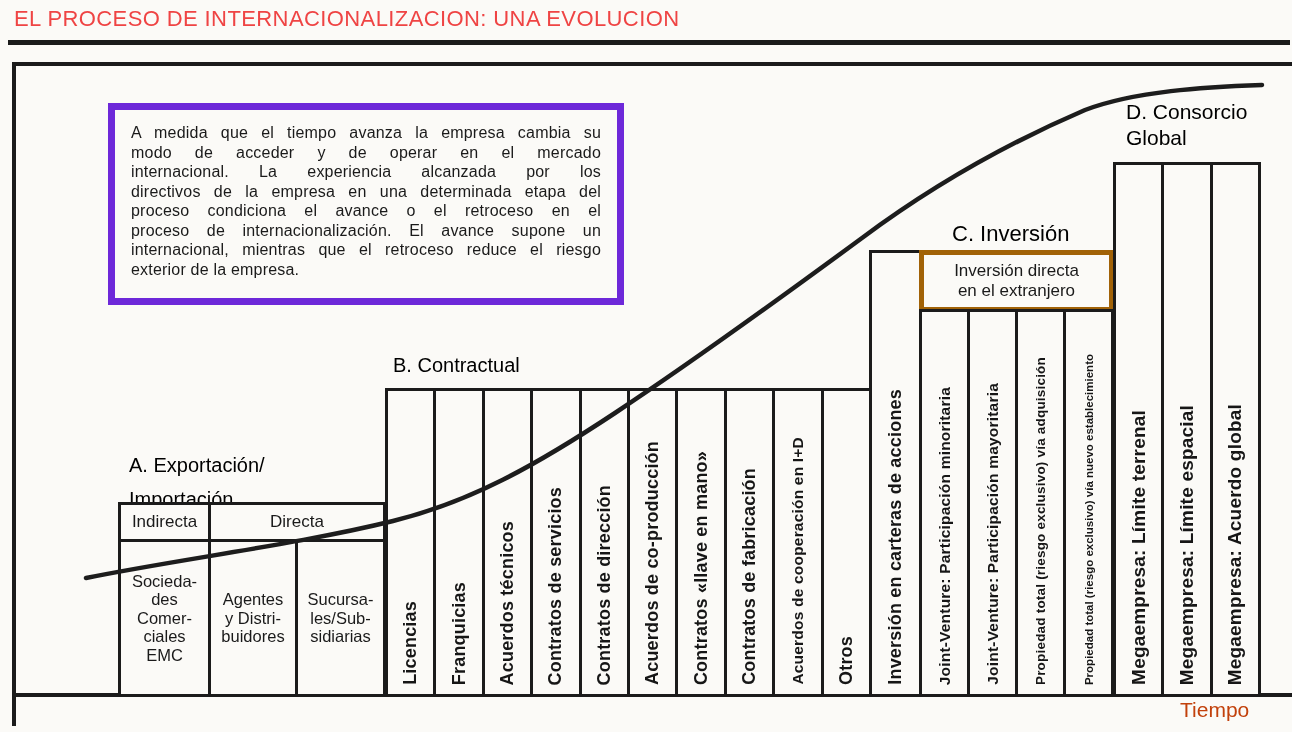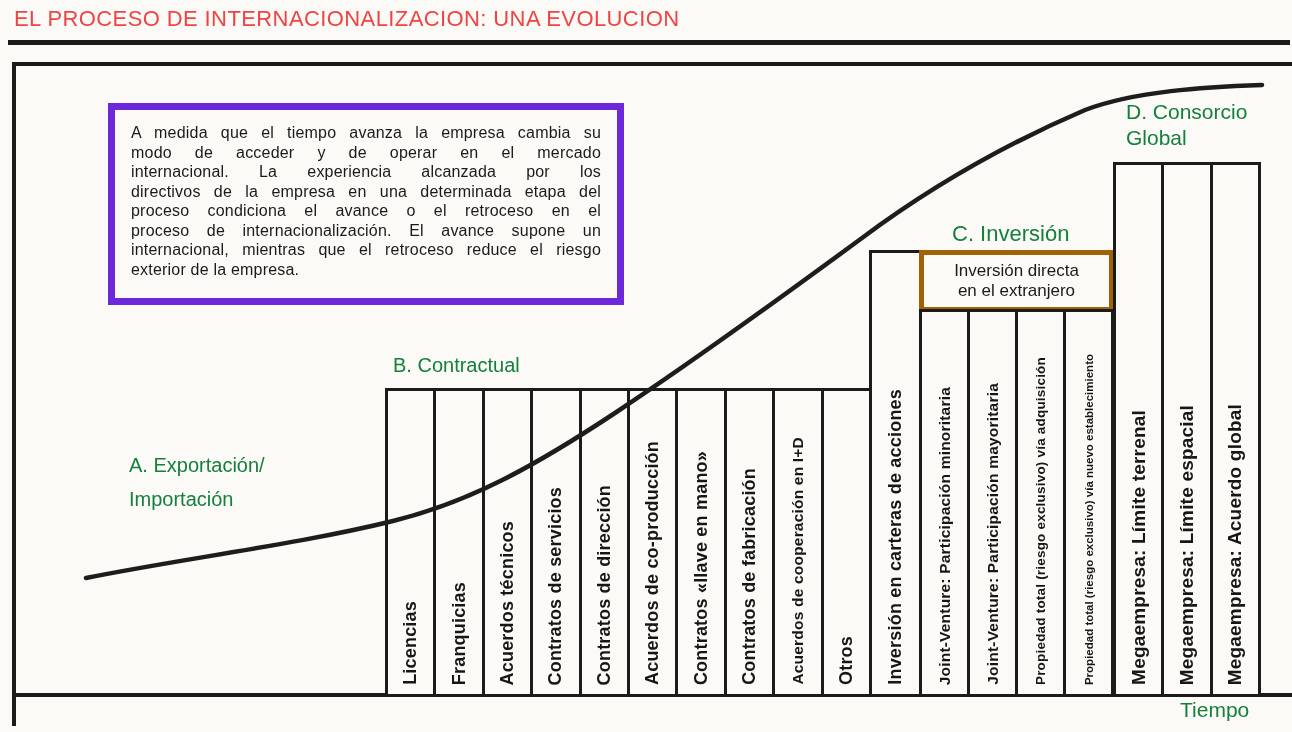--- a/index.html
+++ b/index.html
@@ -21,21 +21,21 @@
   .infobox {
     position:absolute; left:108px; top:103px; width:516px; height:202px;
     border:7px solid #6d28d9; padding:13px 16px 0 16px; background:#fbfaf7;
   }
   .jline {
     display:block; font-size:16px; line-height:19.5px;
     letter-spacing:0.2px; text-align:justify; text-align-last:justify;
   }
   .jline:last-child { text-align-last:left; }
 
-  .stage-label { position:absolute; white-space:pre-line; color:#15803d; }
+  .stage-label { position:absolute; white-space:pre-line; color:#000000; }
   #label-a { left:129px;  top:448px; font-size:20px; line-height:34px; }
   #label-b { left:393px;  top:354px; font-size:20px; }
   #label-c { left:952px;  top:210px; font-size:22px;margin-top:11px; }
   #label-d { left:1126px; top:99px;  font-size:21px; line-height:26px; }
 
   
   .table-a { position:absolute; left:118px; top:502px; width:268px; height:195px; }
   .hrow { display:flex; height:40px; }
   .hcell {
     border:3px solid #1b1b1b; display:flex; align-items:center; justify-content:center;
@@ -79,21 +79,21 @@
   }
   #c-cols { left:919px; top:309px; width:195px; height:388px; }
   #c-cols .vcol:nth-child(1) .vtext { font-size:15.5px; }
   #c-cols .vcol:nth-child(2) .vtext { font-size:15.5px; }
   #c-cols .vcol:nth-child(3) .vtext { font-size:13.5px; }
   #c-cols .vcol:nth-child(4) .vtext { font-size:11.5px; letter-spacing:0; }
 
   #d-cols { left:1113px; top:162px; width:148px; height:535px; }
   #d-cols .vtext { font-size:19px; }
 
-  .tiempo { position:absolute; left:1180px; top:698px; font-size:21px; color:#15803d; }
+  .tiempo { position:absolute; left:1180px; top:698px; font-size:21px; color:#c2410c; }
 
   .curve-svg {
     position:absolute; left:0; top:0; width:1292px; height:732px;
     pointer-events:none; z-index:10;
   }
 </style>
 </head>
 <body>
 
 <div class="page">
@@ -116,20 +116,39 @@
     <span class="jline">exterior de la empresa.</span>
   </div>
 
   <div class="stage-label" id="label-a">A. Exportación/
 Importación</div>
   <div class="stage-label" id="label-b">B. Contractual</div>
   <div class="stage-label" id="label-c">C. Inversión</div>
   <div class="stage-label" id="label-d">D. Consorcio
 Global</div>
 
+  <div class="table-a">
+    <div class="hrow">
+      <div class="hcell hcell-indirecta">Indirecta</div>
+      <div class="hcell hcell-directa">Directa</div>
+    </div>
+    <div class="brow">
+      <div class="bcell">Socieda-
+des
+Comer-
+ciales
+EMC</div>
+      <div class="bcell">Agentes
+y Distri-
+buidores</div>
+      <div class="bcell">Sucursa-
+les/Sub-
+sidiarias</div>
+    </div>
+  </div>
 
   <div class="cols-row" id="b-cols">
     <div class="vcol">
         <span class="vtext">Licencias</span>
       </div>
     <div class="vcol">
         <span class="vtext">Franquicias</span>
       </div>
     <div class="vcol">
         <span class="vtext">Acuerdos técnicos</span>

